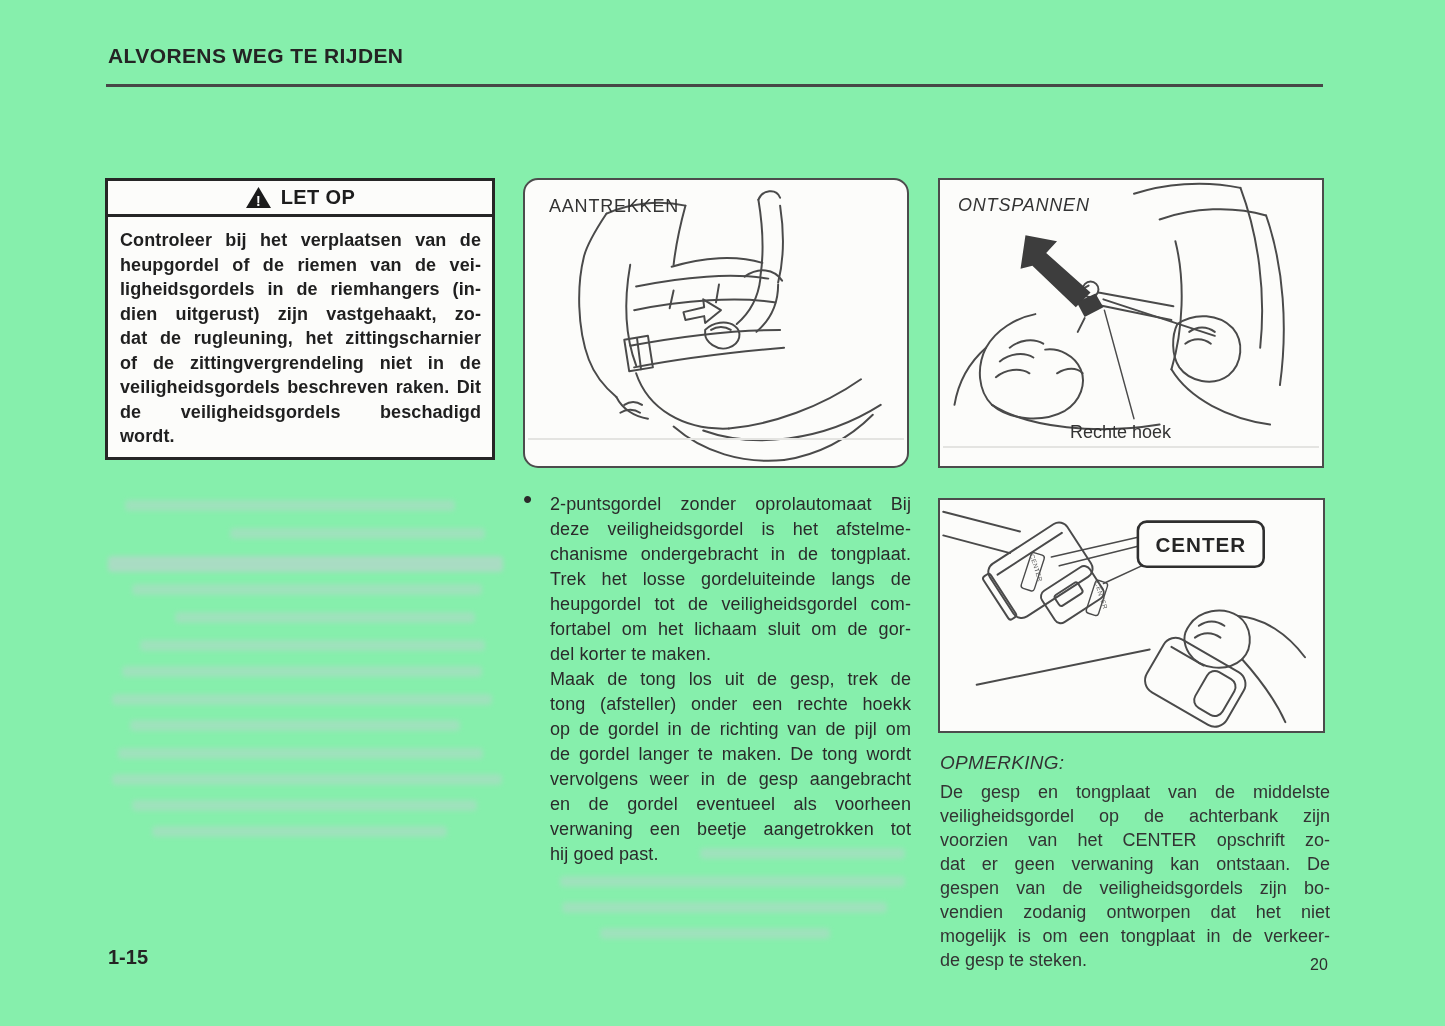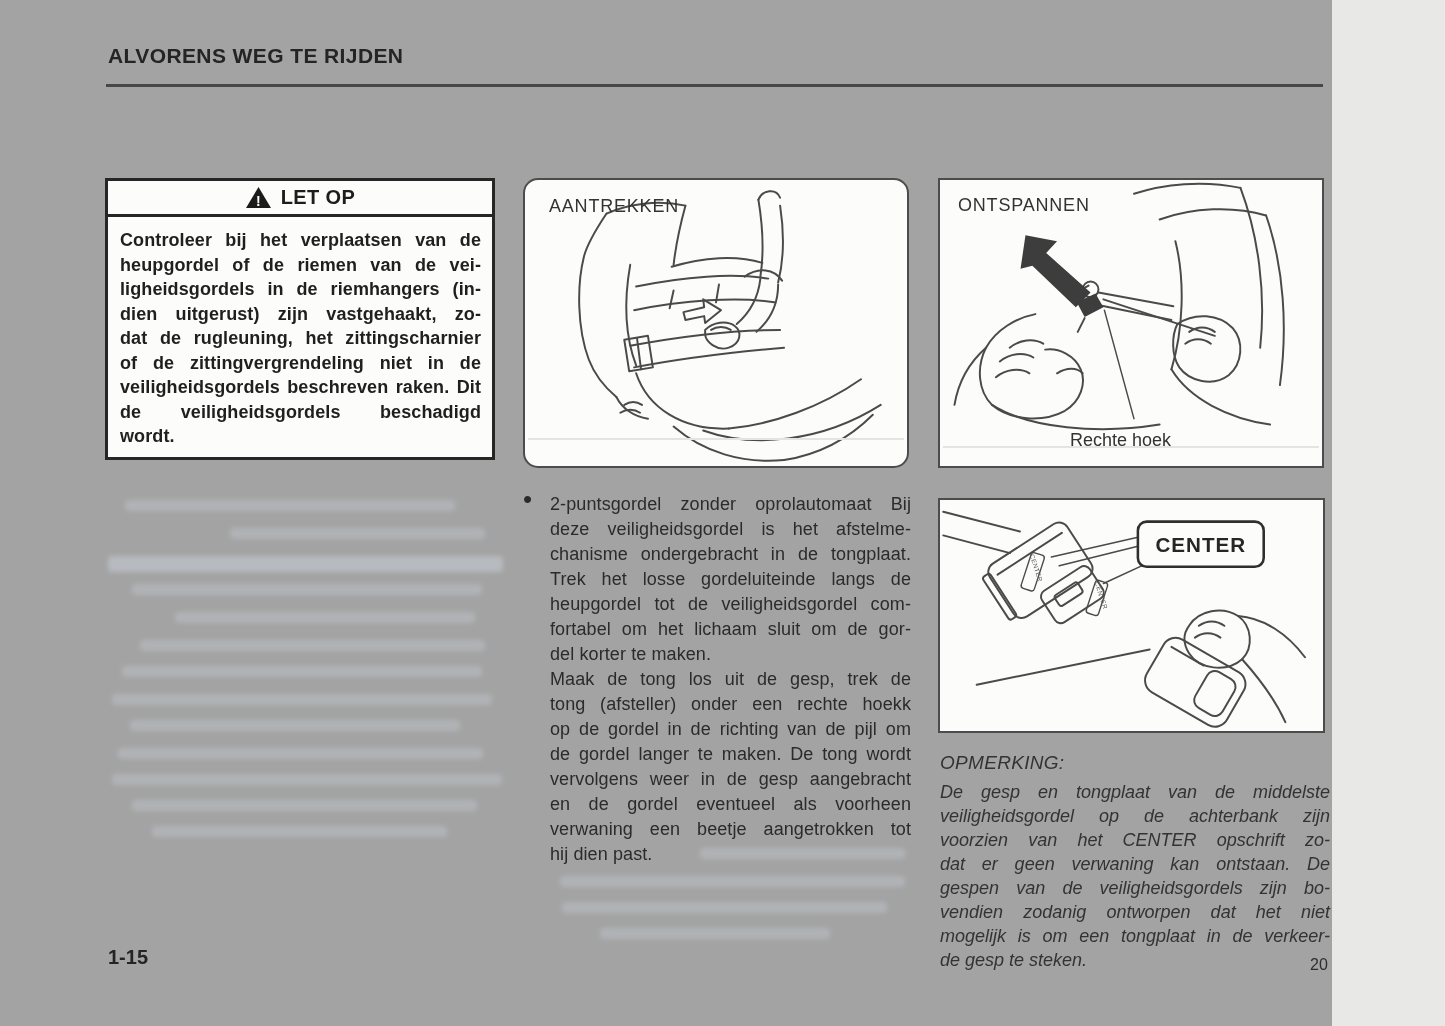--- a/index.html
+++ b/index.html
@@ -1,18 +1,18 @@
 <!DOCTYPE html>
 <html><head>
 <meta charset="utf-8">
 <style>
   html,body{margin:0;padding:0;background:#e8e8e6;}
   .page{
-    position:relative; width:1332px; height:1026px;
-    background:#a3a3a3;
+    position:relative; width:1445px; height:1026px;
+    background:#86efac;
     font-family:"Liberation Sans", sans-serif;
     color:#2e2e2e; overflow:hidden;
   }
   .abs{position:absolute;}
   .title{
     left:108px; top:44px; font-size:21px; font-weight:bold;
     letter-spacing:0.4px; color:#242424;
   }
   .rule{left:106px; top:84px; width:1217px; height:3px; background:#474747;}
 
@@ -34,35 +34,35 @@
   
   .jline{text-align:justify; text-align-last:justify; white-space:nowrap;}
   .jpara .jline:last-child{text-align-last:left;}
 
   
   .panel{
     border:2px solid #4c4c4c; box-sizing:border-box; background:#fcfcfa;
   }
   .panel > svg{position:absolute; left:0; top:0; width:100%; height:100%;}
   .plabel{position:absolute; font-size:18px; letter-spacing:0.8px; color:#333;}
-  .pcaption{position:absolute; font-size:18px; color:#333;margin-top:8px;}
+  .pcaption{position:absolute; font-size:18px; color:#333;}
   .scanline{position:absolute; height:2px; background:#e4e4e1;}
 
   
   .bullet-marker{left:523px; top:486px; font-size:26px; color:#2a2a2a; line-height:26px;}
   .btext{
     left:550px; top:492px; width:361px;
     font-size:18px; line-height:25px; color:#2b2b2b; letter-spacing:0.1px;
   }
 
   
   .note-title{left:940px; top:752px; font-size:19px; font-style:italic; color:#333; letter-spacing:0.3px;}
   .note-body{
     left:940px; top:780px; width:390px;
-    font-size:18px; line-height:24px; font-style:italic; color:#333;
+    font-size:18px; line-height:24px; color:#333;
   }
 
   .pn-left{left:108px; top:946px; font-size:20px; font-weight:bold; color:#242424;}
   .pn-right{left:1310px; top:956px; font-size:16px; color:#2e2e2e;}
 
   
   .ghost{
     position:absolute; height:11px; background:#c7cdd6;
     opacity:.38; filter:blur(2.5px); border-radius:4px;
   }
@@ -165,21 +165,21 @@
         <path d="M165,121 L278,158"></path>
         <circle cx="152" cy="111" r="8"></circle>
         <path d="M132,117 L150,107"></path>
         <path d="M146,140 L139,154"></path>
         <path d="M166,132 L196,242" stroke-width="1.5"></path>
       </g>
       <path d="M86,56 L118,62 L107,74 L152,114 L137,129 L93,87 L81,90 Z" fill="#3d3d3d"></path>
       <path d="M138,124 L157,115 L165,129 L146,139 Z" fill="#3d3d3d"></path>
     </svg>
     <div class="scanline" style="left:3px; top:266px; width:376px;"></div>
-    <span class="plabel" style="left:18px; top:15px;">ONTSPANNEN</span>
+    <span class="plabel" style="left:18px; top:15px;font-style:italic;">ONTSPANNEN</span>
     <span class="pcaption" style="left:130px; top:242px;">Rechte hoek</span>
   </section>
 
   <span class="abs bullet-marker">•</span>
   <div class="abs btext">
     <div class="jpara">
         <div class="jline">2-puntsgordel zonder oprolautomaat Bij</div>
         <div class="jline">deze veiligheidsgordel is het afstelme-</div>
         <div class="jline">chanisme ondergebracht in de tongplaat.</div>
         <div class="jline">Trek het losse gordeluiteinde langs de</div>
@@ -188,21 +188,21 @@
         <div class="jline">del korter te maken.</div>
       </div>
     <div class="jpara">
         <div class="jline">Maak de tong los uit de gesp, trek de</div>
         <div class="jline">tong (afsteller) onder een rechte hoekk</div>
         <div class="jline">op de gordel in de richting van de pijl om</div>
         <div class="jline">de gordel langer te maken. De tong wordt</div>
         <div class="jline">vervolgens weer in de gesp aangebracht</div>
         <div class="jline">en de gordel eventueel als voorheen</div>
         <div class="jline">verwaning een beetje aangetrokken tot</div>
-        <div class="jline">hij dien past.</div>
+        <div class="jline">hij goed past.</div>
       </div>
   </div>
 
   <section class="abs panel" style="left:938px; top:498px; width:387px; height:235px;">
     <svg viewBox="0 0 387 235">
       <g fill="none" stroke="#4a4a4a" stroke-width="2" stroke-linecap="round" stroke-linejoin="round">
         <path d="M2,36 L70,54"></path>
         <path d="M2,12 L80,32"></path>
         <g transform="rotate(-33 100 72)">
           <rect x="54" y="40" width="94" height="64" rx="10"></rect>

